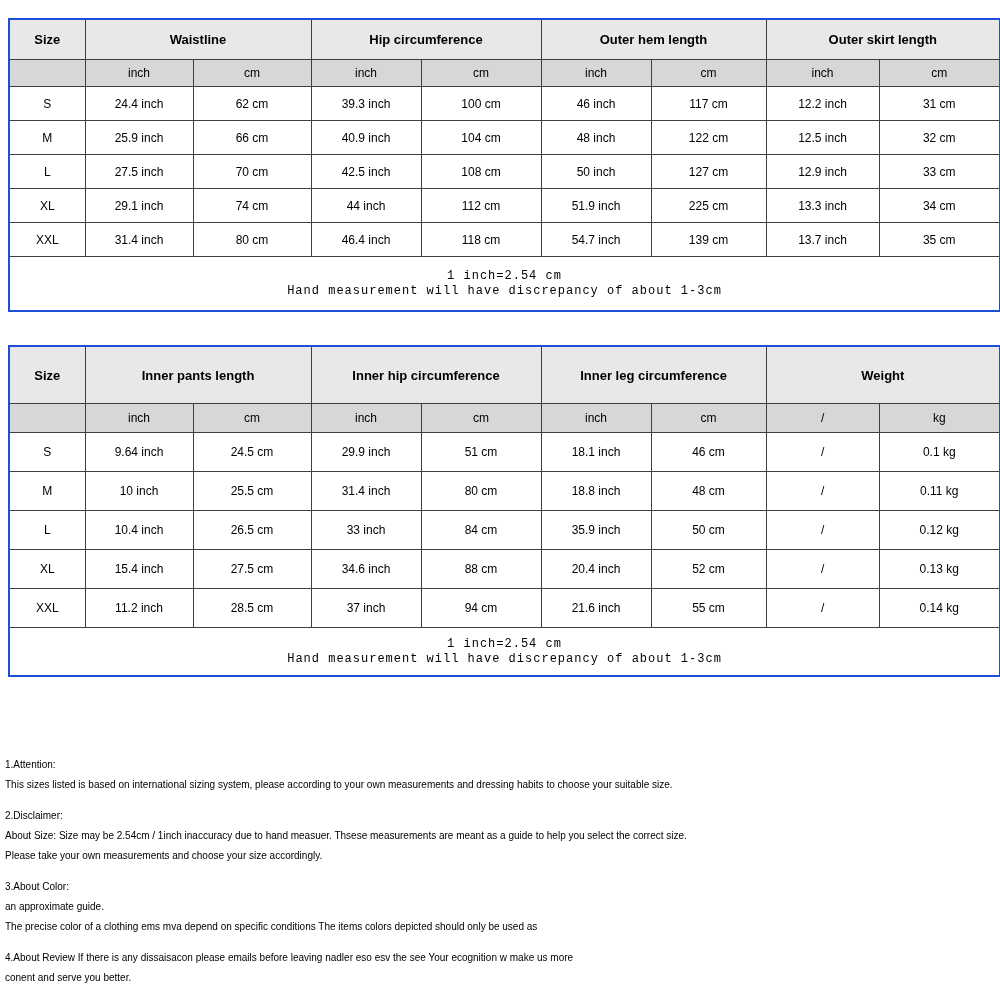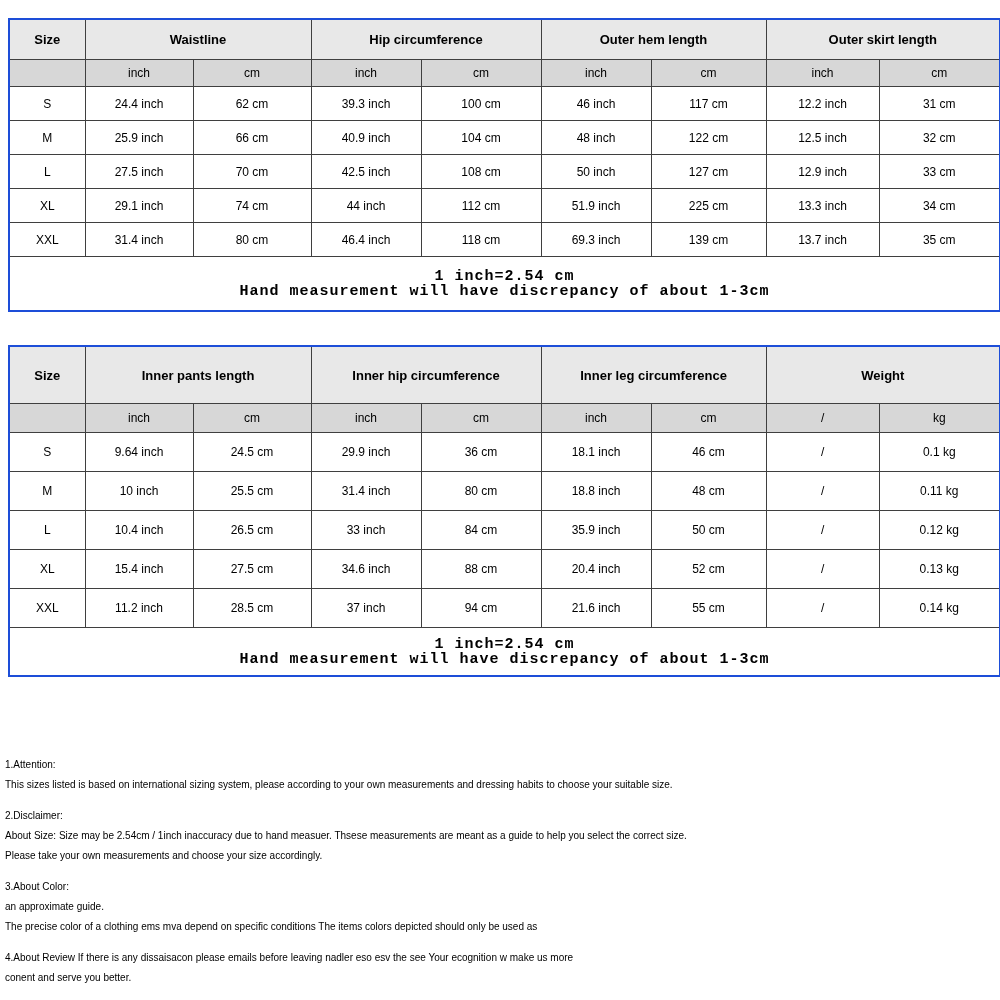--- a/index.html
+++ b/index.html
@@ -47,22 +47,22 @@
   .t1 tr.group-row th { height: 39px; }
   .t1 tr.sub-row th { height: 26px; }
   .t1 tbody td { height: 33px; }
   .t1 td.footnote-cell { height: 53px; }
   .t2 tr.group-row th { height: 56px; }
   .t2 tr.sub-row th { height: 28px; }
   .t2 tbody td { height: 38px; }
   .t2 td.footnote-cell { height: 47px; }
   td.footnote-cell {
     font-family: "Liberation Mono", "DejaVu Sans Mono", monospace;
-    font-weight: bold;
-    font-size: 15px;
+    font-weight: normal;
+    font-size: 12px;
     letter-spacing: 1px;
     line-height: 15px;
   }
   .notes {
     position: absolute;
     left: 5px;
     top: 755px;
     width: 992px;
     font-size: 10px;
     line-height: 20px;
@@ -149,21 +149,21 @@
         <td>225 cm</td>
         <td>13.3 inch</td>
         <td>34 cm</td>
       </tr>
       <tr>
         <td>XXL</td>
         <td>31.4 inch</td>
         <td>80 cm</td>
         <td>46.4 inch</td>
         <td>118 cm</td>
-        <td>69.3 inch</td>
+        <td>54.7 inch</td>
         <td>139 cm</td>
         <td>13.7 inch</td>
         <td>35 cm</td>
       </tr>
       <tr>
         <td colspan="9" class="footnote-cell">
           <div>1 inch=2.54 cm</div>
           <div>Hand measurement will have discrepancy of about 1-3cm</div>
         </td>
       </tr>
@@ -200,21 +200,21 @@
         <th>/</th>
         <th>kg</th>
       </tr>
     </thead>
     <tbody>
       <tr>
         <td>S</td>
         <td>9.64 inch</td>
         <td>24.5 cm</td>
         <td>29.9 inch</td>
-        <td>36 cm</td>
+        <td>51 cm</td>
         <td>18.1 inch</td>
         <td>46 cm</td>
         <td>/</td>
         <td>0.1 kg</td>
       </tr>
       <tr>
         <td>M</td>
         <td>10 inch</td>
         <td>25.5 cm</td>
         <td>31.4 inch</td>

